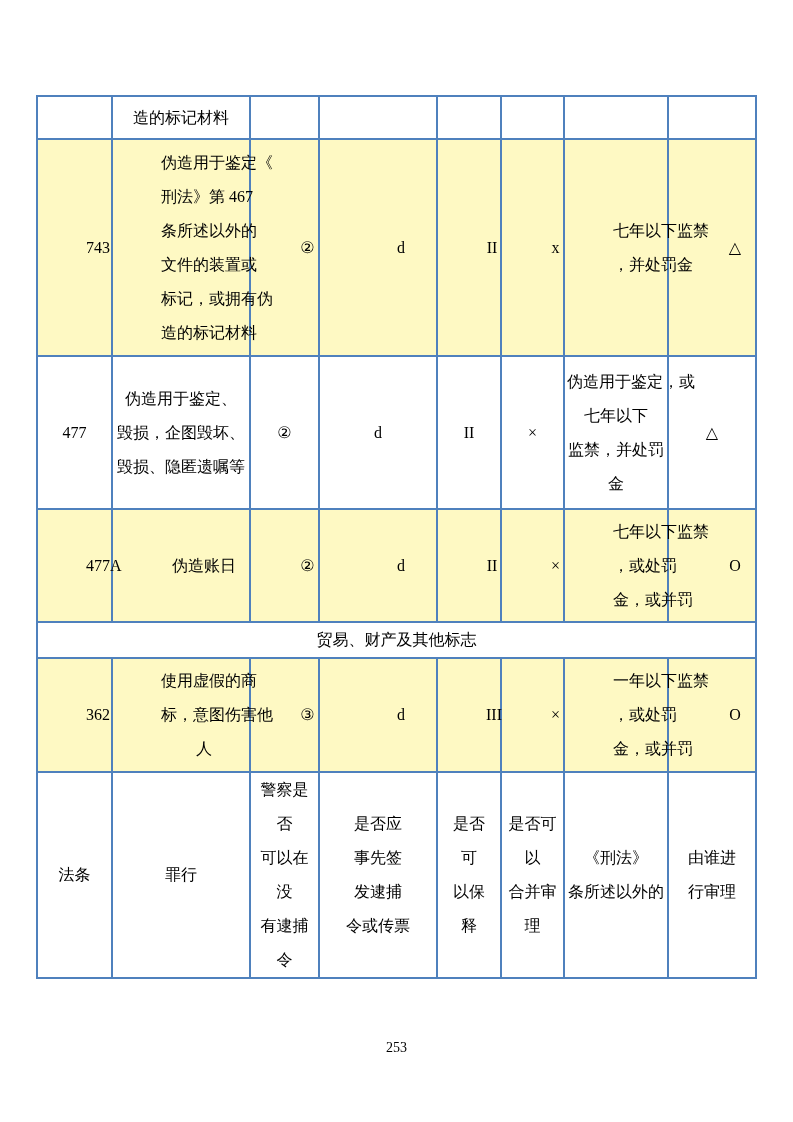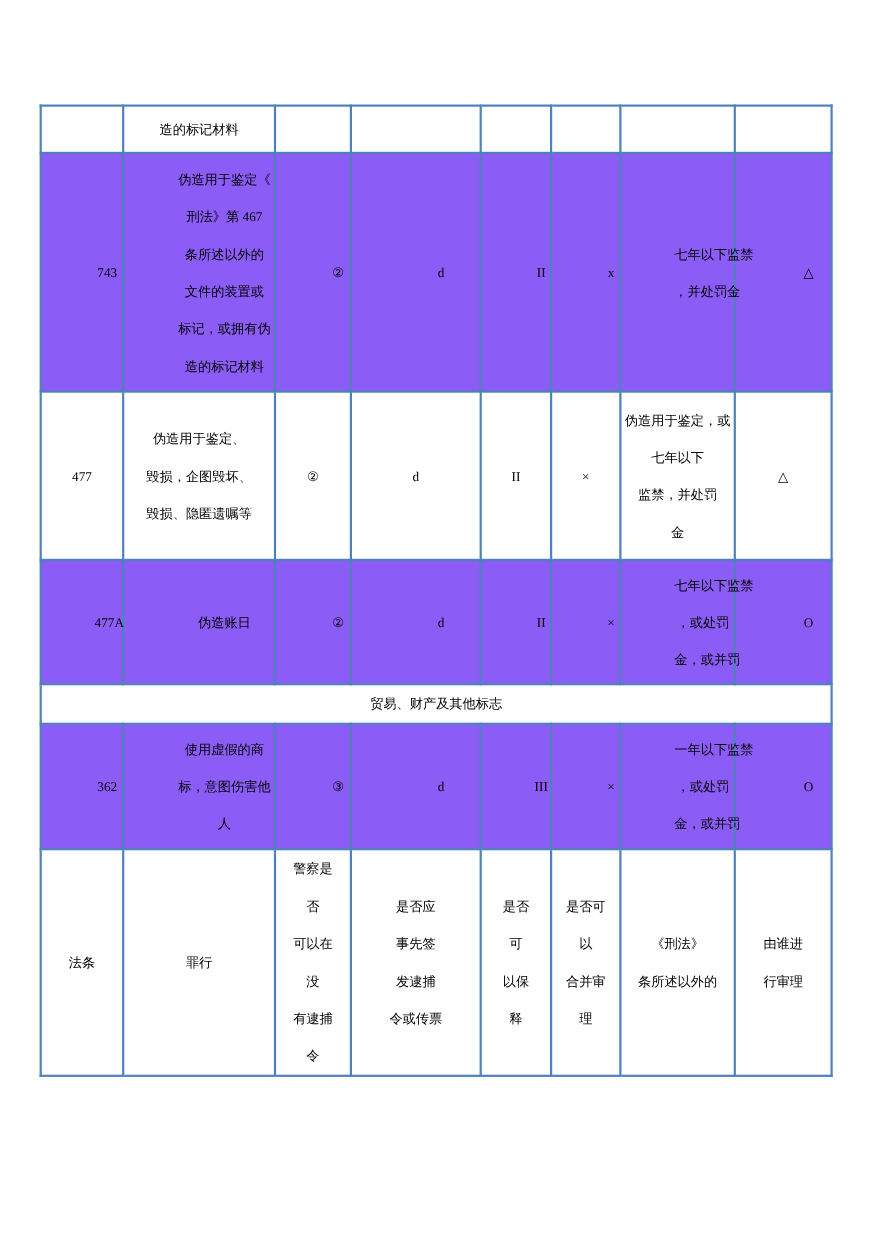--- a/index.html
+++ b/index.html
@@ -15,28 +15,28 @@
     position:absolute;
     left:36px;top:95px;
     width:719px;
     border-collapse:collapse;
     table-layout:fixed;
   }
   table.statute td{
     border:2px solid #4F81BD;
     text-align:center;
     vertical-align:middle;
-    font-size:12px;
+    font-size:16px;
     line-height:34px;
     white-space:pre;
     padding:0 2px;
     overflow:visible;
     background:#ffffff;
   }
-  tr.shaded td{background:#8b5cf6;padding-left:48px;}
+  tr.shaded td{background:#fef9c3;padding-left:48px;}
   tr.r0{height:43px;}
   tr.r1{height:217px;}
   tr.r2{height:153px;}
   tr.r3{height:113px;}
   tr.r4{height:28px;}
   tr.r5{height:114px;}
   tr.r6{height:206px;}
   .pagenum{
     position:absolute;
     top:1040px;left:0;width:100%;
@@ -161,14 +161,15 @@
 合并审
 理</td>
       <td>《刑法》
 条所述以外的</td>
       <td>由谁进
 行审理</td>
     </tr>
   </tbody>
     </table>
 
+  <div class="pagenum">253</div>
 
 </div>
 
 </body></html>

